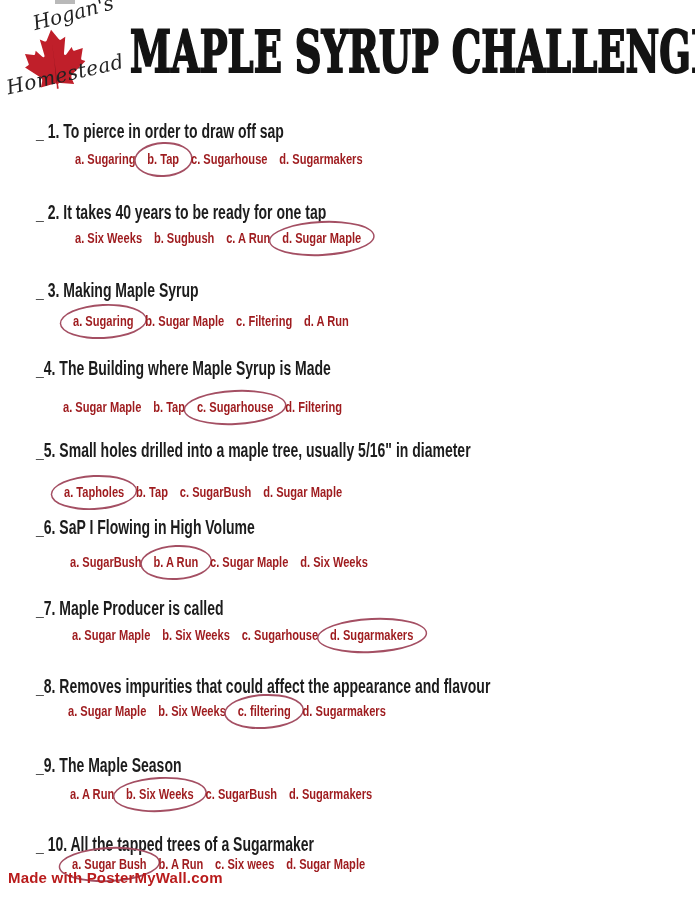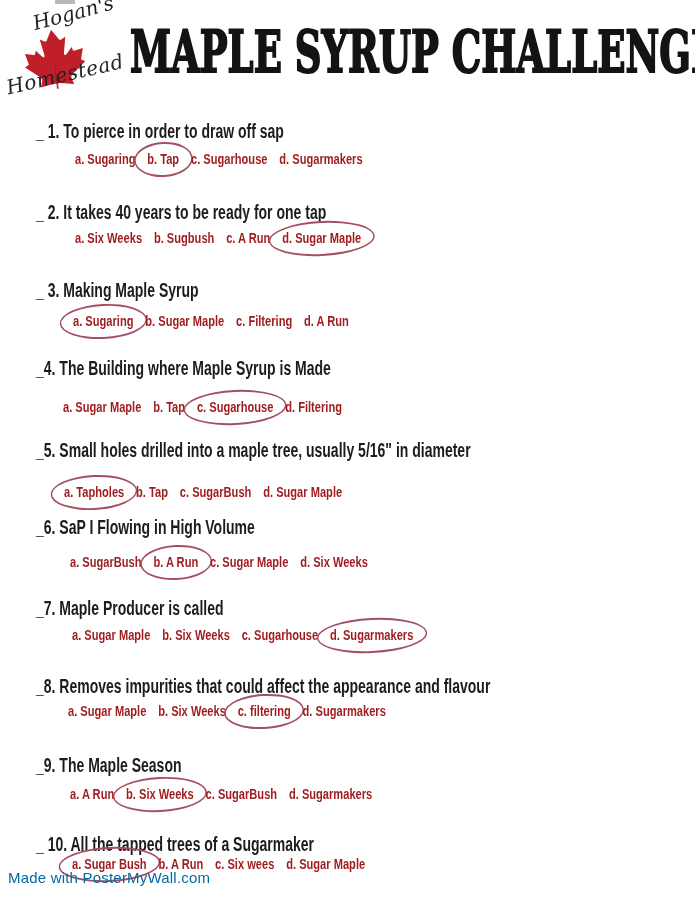--- a/index.html
+++ b/index.html
@@ -24,21 +24,21 @@
            font-weight:bold;font-size:20px;line-height:19px;letter-spacing:0;
            transform:scaleX(.70);transform-origin:left top;}
   .q-options{position:absolute;display:flex;gap:16px;white-space:nowrap;color:#9e1b1e;
              font-weight:bold;font-size:15px;line-height:16px;
              transform:scaleX(.74);transform-origin:left top;}
   .opt{position:relative;}
   .oval{position:absolute;left:-18px;right:-18px;top:-9px;bottom:-10px;
         border:2px solid #a44f63;border-radius:50%;transform:rotate(-2deg);pointer-events:none;}
 
   
-  #footer{position:absolute;left:8px;top:869px;font-size:15px;color:#0369a1;letter-spacing:.2px;}
+  #footer{position:absolute;left:8px;top:869px;font-size:15px;color:#b91c1c;letter-spacing:.2px;font-weight:bold;}
 </style>
 </head>
 <body>
 
 <div id="page">
 
   <div class="artifact"></div>
 
   <div id="logo">
     <span id="logo-top" class="logo-script">Hogan's</span>

